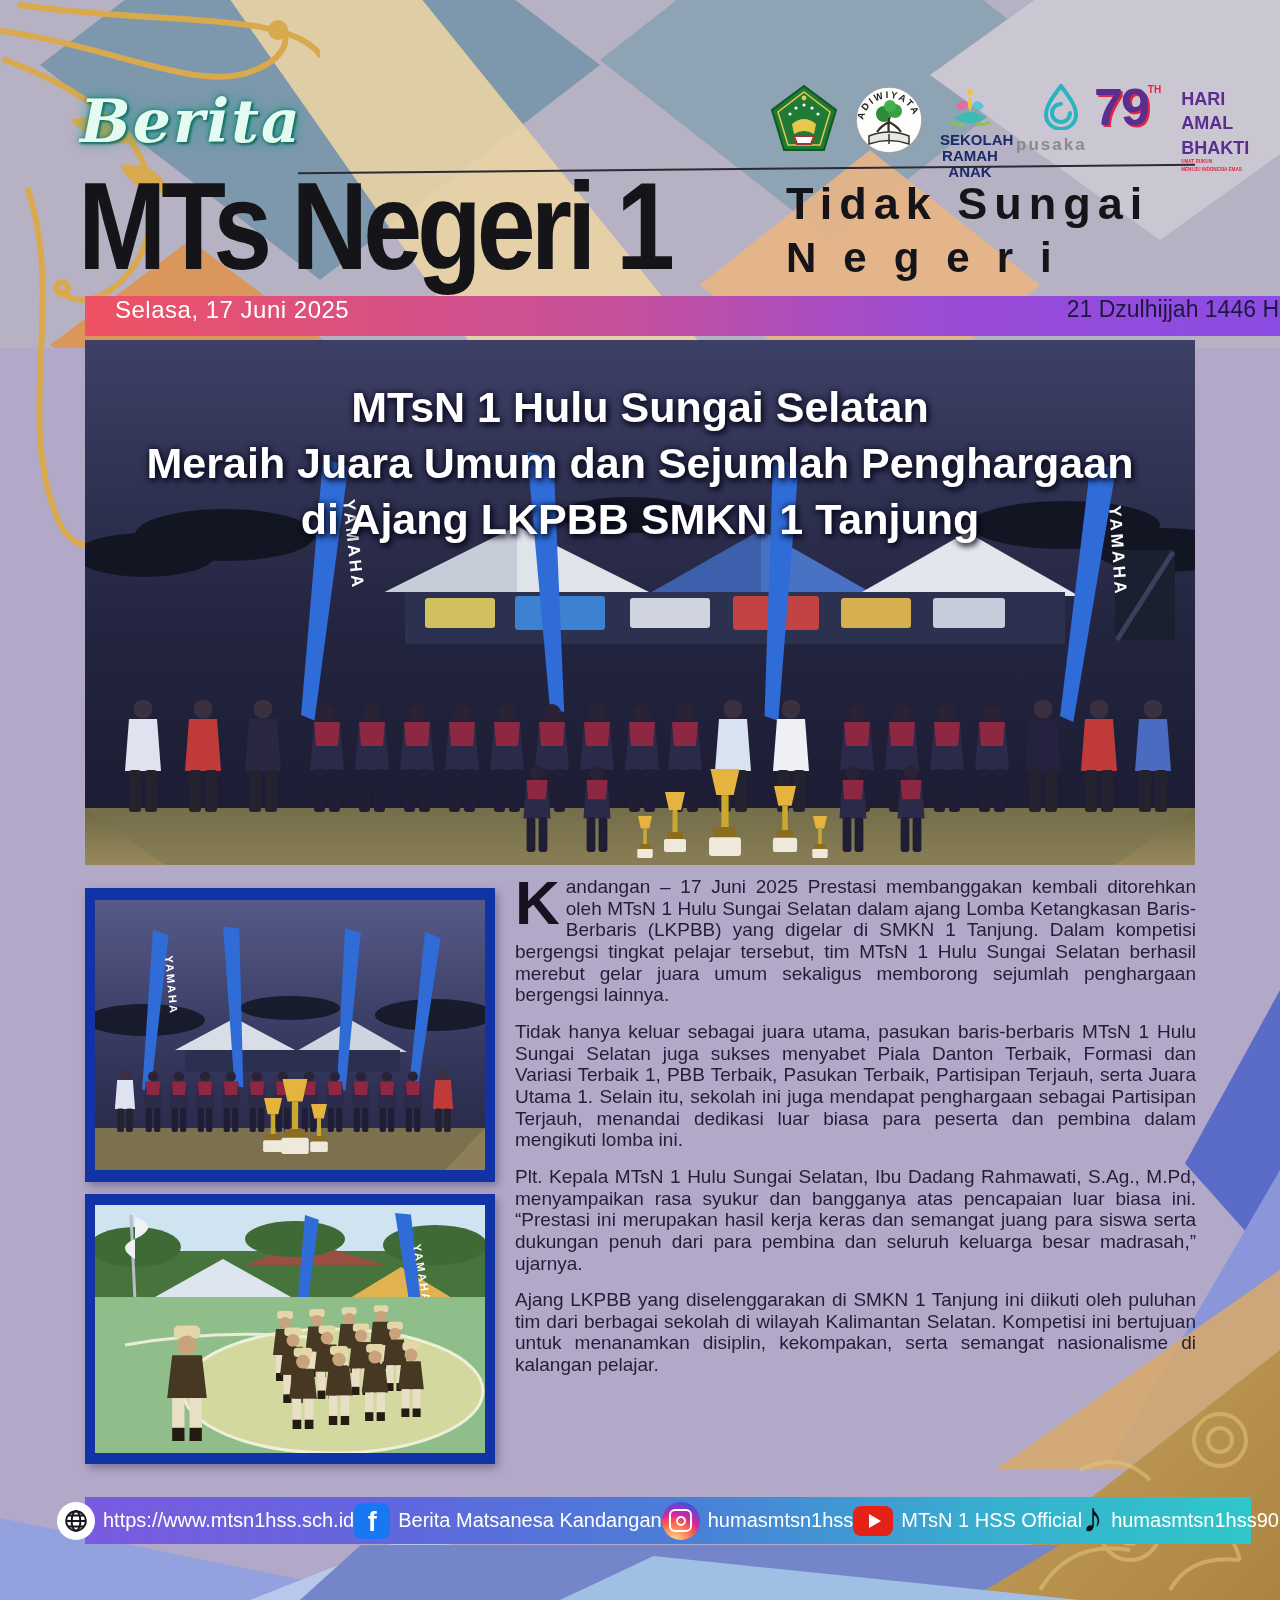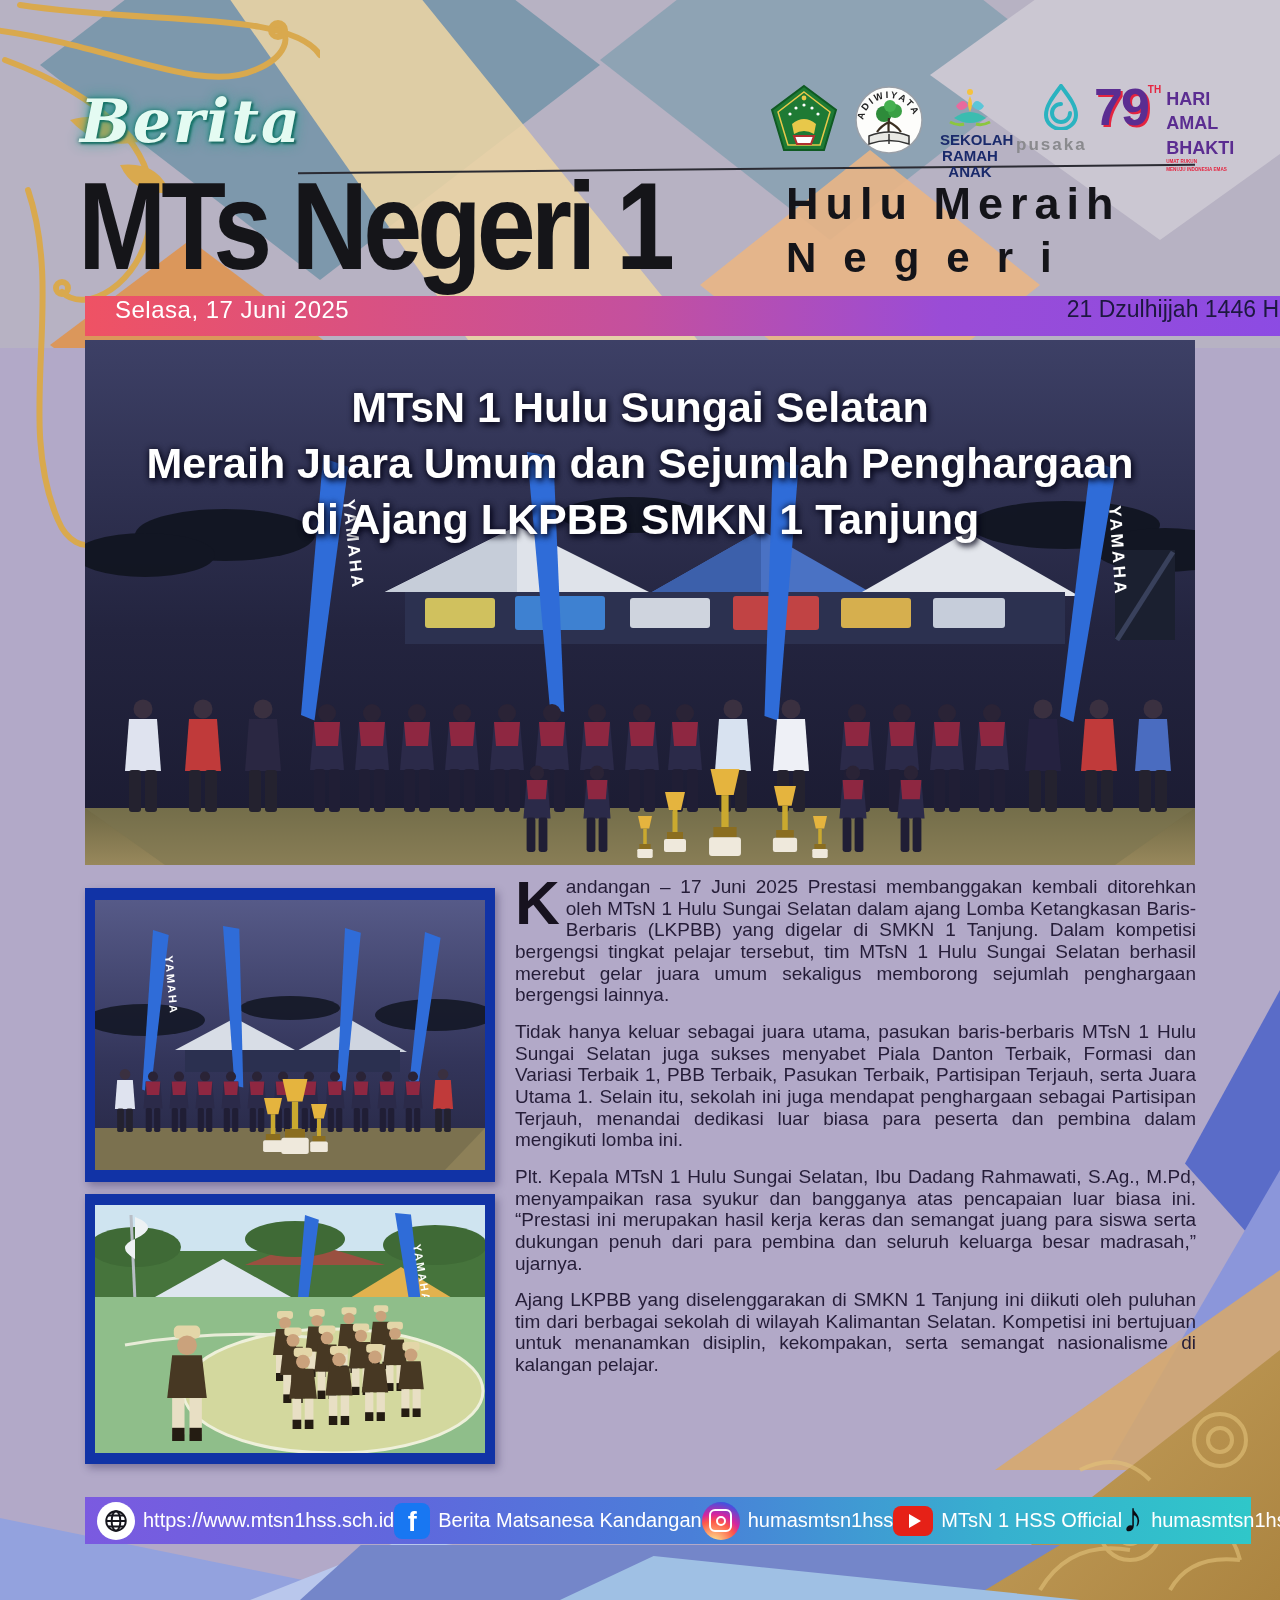--- a/index.html
+++ b/index.html
@@ -44,21 +44,21 @@
     letter-spacing:-5px;color:#151519;line-height:.95;transform:scaleY(1.18);
     transform-origin:top left;white-space:nowrap;}
   .brand-right{position:absolute;left:786px;top:178px;color:#141419;font-weight:bold;white-space:nowrap;}
   .brand-right .l1{font-size:45px;letter-spacing:7px;}
   .brand-right .l2{font-size:42px;letter-spacing:27px;margin-top:4px;}
   .logos{position:absolute;left:770px;top:84px;width:420px;height:84px;display:flex;
     align-items:flex-start;gap:16px;}
   .logo{flex:0 0 auto;}
   .sra-text{font-size:15px;font-weight:bold;color:#1a2a6b;text-align:center;line-height:1.05;}
   .pusaka-word{font-size:17px;font-weight:bold;color:#8a8a8e;letter-spacing:2px;margin-top:1px;}
-  .hab{display:flex;gap:5px;align-items:flex-start;}
+  .hab{display:flex;gap:20px;align-items:flex-start;}
   .hab-num{font-size:52px;font-weight:bold;line-height:.9;color:#5b2d91;letter-spacing:-2px;
     text-shadow:2px 2px 0 #e5243f;}
   .hab-th{font-size:10px;font-weight:bold;color:#e5243f;vertical-align:top;}
   .hab-col{color:#5b2d91;font-weight:bold;font-size:18px;line-height:1.02;margin-top:6px;}
   .hab-tag{font-size:4.6px;color:#e5243f;font-weight:bold;line-height:1.2;margin-top:2px;}
   
   .date-bar{position:absolute;left:85px;top:296px;width:1224px;height:40px;
     background:linear-gradient(90deg,#ef5264 0%,#c4509e 45%,#9a4cd6 70%,#8b4be4 100%);
     display:flex;align-items:flex-start;justify-content:space-between;padding:0 30px;box-sizing:border-box;}
   .date-left{color:#fff;font-size:24px;letter-spacing:.5px;}
@@ -75,21 +75,21 @@
   .photo1 svg{margin:12px 10px 10px 10px;display:block;}
   .photo2{left:85px;top:1194px;width:410px;height:270px;}
   .photo2 svg{margin:11px 10px;display:block;}
   
   .article{position:absolute;left:515px;top:876px;width:681px;color:#251d38;}
   .article p{margin:0 0 15px 0;font-size:19px;line-height:1.14;text-align:justify;}
   .dropcap{float:left;font-size:62px;line-height:.82;font-weight:bold;padding:2px 6px 0 0;color:#17121f;}
   
   .social{position:absolute;left:85px;top:1497px;width:1166px;height:47px;
     background:linear-gradient(90deg,#7b5ae0 0%,#5f68dd 28%,#4a7fd8 52%,#37b0cf 78%,#2fc7c9 100%);
-    display:flex;align-items:center;justify-content:space-between;padding:12px 12px;box-sizing:border-box;}
+    display:flex;align-items:center;justify-content:center;padding:12px 12px;box-sizing:border-box;}
   .soc-item{display:flex;align-items:center;gap:8px;color:#fff;font-size:20px;white-space:nowrap;}
   .ic-globe{width:38px;height:38px;border-radius:50%;background:#fff;display:flex;
     align-items:center;justify-content:center;}
   .ic-fb{width:36px;height:36px;border-radius:8px;background:#1877f2;color:#fff;font-weight:bold;
     font-size:27px;display:flex;align-items:flex-end;justify-content:center;line-height:1.15;overflow:hidden;}
   .ic-ig{width:38px;height:38px;border-radius:50%;display:flex;align-items:center;justify-content:center;
     background:radial-gradient(circle at 30% 110%,#fdf497 0%,#fd5949 45%,#d6249f 60%,#285aeb 90%);}
   .ig-frame{width:19px;height:19px;border:2.5px solid #fff;border-radius:6px;position:relative;}
   .ig-frame::after{content:"";position:absolute;left:4.5px;top:4.5px;width:6px;height:6px;
     border:2.5px solid #fff;border-radius:50%;}
@@ -145,21 +145,21 @@
       <path d="M210,130 q40,10 50,50"></path>
         <path d="M100,90 q40,-20 70,10"></path>
     </g>
   </svg>
 
   <header>
     <div class="hairline"></div>
     <div class="brand-script">Berita</div>
     <div class="brand-main">MTs Negeri 1</div>
     <div class="brand-right">
-      <div class="l1">Hulu Meraih</div>
+      <div class="l1">Tidak Sungai</div>
       <div class="l2">Negeri</div>
     </div>
 
     <div class="logos">
 
       <svg class="logo" width="68" height="72" viewBox="0 0 68 72">
         <polygon points="34,2 66,26 54,66 14,66 2,26" fill="#1e7a34" stroke="#0f5a22" stroke-width="2"></polygon>
         <polygon points="34,8 60,28 50,61 18,61 8,28" fill="none" stroke="#e8c84a" stroke-width="1.5"></polygon>
         <g fill="#fff">
             <circle cx="20" cy="30" r="1.6"></circle>

